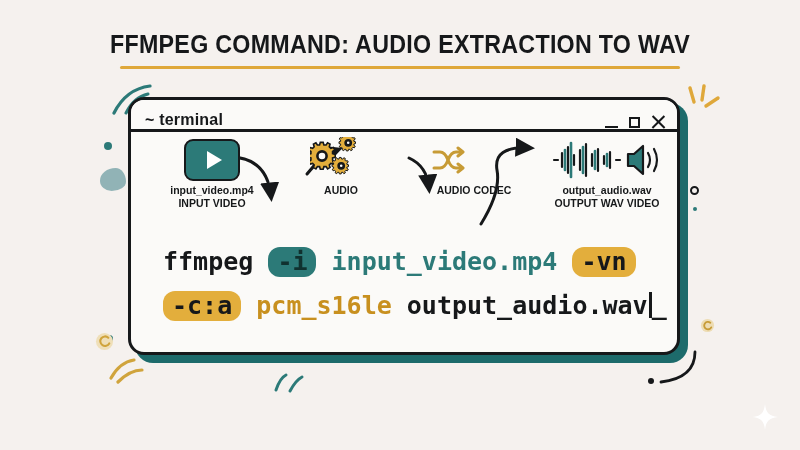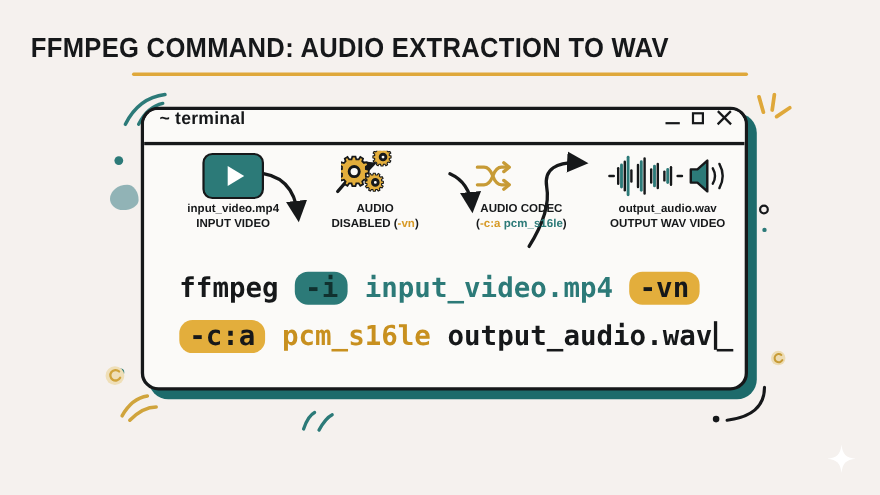--- a/index.html
+++ b/index.html
@@ -3,21 +3,21 @@
 <meta charset="utf-8">
 <style>
   html,body{margin:0;padding:0;}
   body{
     width:800px;height:450px;overflow:hidden;
     background:#f5f1ee;
     font-family:"Liberation Sans", sans-serif;
     position:relative;
   }
   
-  #title-block{position:absolute;left:0;top:30px;width:800px;}
+  #title-block{position:absolute;left:0;top:30px;width:800px;text-align:center;}
   #page-title{
     font-family:"Liberation Sans", sans-serif;
     font-weight:bold;font-size:25px;letter-spacing:0.3px;
     color:#16181a;white-space:nowrap;
     transform:scaleX(0.93);transform-origin:center;
   }
   #title-rule{
     width:560px;height:3px;background:#dfa83a;margin:7px auto 0 auto;border-radius:2px;
   }
 
@@ -26,21 +26,21 @@
     position:absolute;left:135px;top:103px;width:553px;height:260px;
     background:#1d6b6b;border-radius:18px;
   }
   #terminal-window{
     position:absolute;left:128px;top:97px;width:552px;height:258px;
     background:#fbfaf8;border:3px solid #16181a;border-radius:16px;
     box-sizing:border-box;overflow:hidden;
   }
   #terminal-titlebar{
     position:relative;height:32px;border-bottom:3px solid #16181a;
-    display:flex;align-items:flex-start;justify-content:space-between;
+    display:flex;align-items:flex-end;justify-content:space-between;
     padding:0 12px 0 14px;box-sizing:border-box;background:#fbfaf8;
   }
   #terminal-title{font-weight:bold;font-size:16px;color:#16181a;letter-spacing:0.2px;}
   .winbtns{display:flex;align-items:center;gap:11px;}
   .winbtn{width:14px;height:14px;position:relative;cursor:pointer;}
   .wb-min{border-bottom:2.3px solid #16181a;height:9px;width:13px;}
   .wb-max{border:2.3px solid #16181a;width:11px;height:11px;box-sizing:border-box;}
   .wb-close{width:14px;height:14px;}
   .wb-close::before,.wb-close::after{
     content:"";position:absolute;left:-1px;top:6px;width:17px;height:2.3px;background:#16181a;
@@ -214,40 +214,34 @@
               <path d="M20 8 l3.5 0 1.2-4.2 4.6 0 1.2 4.2 3.5 0 2.4-3.6 4 2.3-1.2 4.1 2.5 2.5 4.1-1.2 2.3 4-3.6 2.4 0 3.5 4.2 1.2 0 4.6-4.2 1.2 0 3.5 3.6 2.4-2.3 4-4.1-1.2-2.5 2.5 1.2 4.1-4 2.3-2.4-3.6-3.5 0-1.2 4.2-4.6 0-1.2-4.2-3.5 0-2.4 3.6-4-2.3 1.2-4.1-2.5-2.5-4.1 1.2-2.3-4 3.6-2.4 0-3.5-4.2-1.2 0-4.6 4.2-1.2 0-3.5-3.6-2.4 2.3-4 4.1 1.2 2.5-2.5-1.2-4.1 4-2.3z" transform="translate(-5,3) scale(0.62)"></path>
               <circle cx="12" cy="19" r="4.6" fill="#fbfaf8"></circle>
               <path d="M20 8 l3.5 0 1.2-4.2 4.6 0 1.2 4.2 3.5 0 2.4-3.6 4 2.3-1.2 4.1 2.5 2.5 4.1-1.2 2.3 4-3.6 2.4 0 3.5 4.2 1.2 0 4.6-4.2 1.2 0 3.5 3.6 2.4-2.3 4-4.1-1.2-2.5 2.5 1.2 4.1-4 2.3-2.4-3.6-3.5 0-1.2 4.2-4.6 0-1.2-4.2-3.5 0-2.4 3.6-4-2.3 1.2-4.1-2.5-2.5-4.1 1.2-2.3-4 3.6-2.4 0-3.5-4.2-1.2 0-4.6 4.2-1.2 0-3.5-3.6-2.4 2.3-4 4.1 1.2 2.5-2.5-1.2-4.1 4-2.3z" transform="translate(27,-4) scale(0.38)"></path>
               <circle cx="38.2" cy="5.8" r="2.6" fill="#fbfaf8"></circle>
               <path d="M20 8 l3.5 0 1.2-4.2 4.6 0 1.2 4.2 3.5 0 2.4-3.6 4 2.3-1.2 4.1 2.5 2.5 4.1-1.2 2.3 4-3.6 2.4 0 3.5 4.2 1.2 0 4.6-4.2 1.2 0 3.5 3.6 2.4-2.3 4-4.1-1.2-2.5 2.5 1.2 4.1-4 2.3-2.4-3.6-3.5 0-1.2 4.2-4.6 0-1.2-4.2-3.5 0-2.4 3.6-4-2.3 1.2-4.1-2.5-2.5-4.1 1.2-2.3-4 3.6-2.4 0-3.5-4.2-1.2 0-4.6 4.2-1.2 0-3.5-3.6-2.4 2.3-4 4.1 1.2 2.5-2.5-1.2-4.1 4-2.3z" transform="translate(20,19) scale(0.38)"></path>
               <circle cx="31.2" cy="28.8" r="2.6" fill="#fbfaf8"></circle>
             </g>
           </svg>
         </div>
         <div class="node-label">AUDIO</div>
-        <div class="node-label">
-          <span>DISABLED (</span><span class="flag-gold">-vn</span><span>)</span>
-        </div>
       </div>
 
       <div class="node" id="node-codec">
         <div class="icon-row">
           <svg width="34" height="30" viewBox="0 0 34 30" style="margin-left:-52px;">
             <g stroke="#c79b36" stroke-width="3" fill="none" stroke-linecap="round" stroke-linejoin="round">
               <path d="M3 7 h6 q5 0 8 8 q3 8 8 8 h6"></path>
               <path d="M3 23 h6 q5 0 8-8 q3-8 8-8 h6"></path>
               <path d="M27 3 l5 4 -5 4"></path>
               <path d="M27 19 l5 4 -5 4"></path>
             </g>
           </svg>
         </div>
         <div class="node-label">AUDIO CODEC</div>
-        <div class="node-label">
-          <span>(</span><span class="flag-gold">-c:a</span>&nbsp;<span class="flag-teal">pcm_s16le</span><span>)</span>
-        </div>
       </div>
 
       <div class="node" id="node-out">
         <div class="icon-row">
           <svg width="110" height="38" viewBox="0 0 110 38">
             <g stroke="#16181a" stroke-width="2.2" stroke-linecap="round">
               <path d="M2 19 h4"></path>
                 <path d="M10 12 v14"></path>
                 <path d="M16 6 v26"></path>
               <path d="M22 14 v10"></path>

